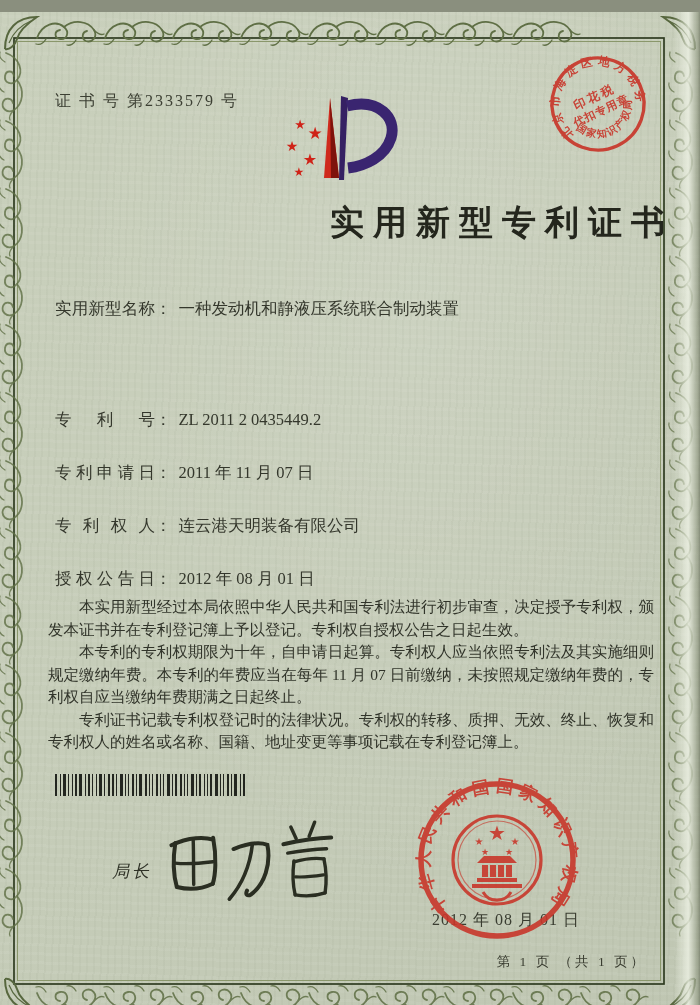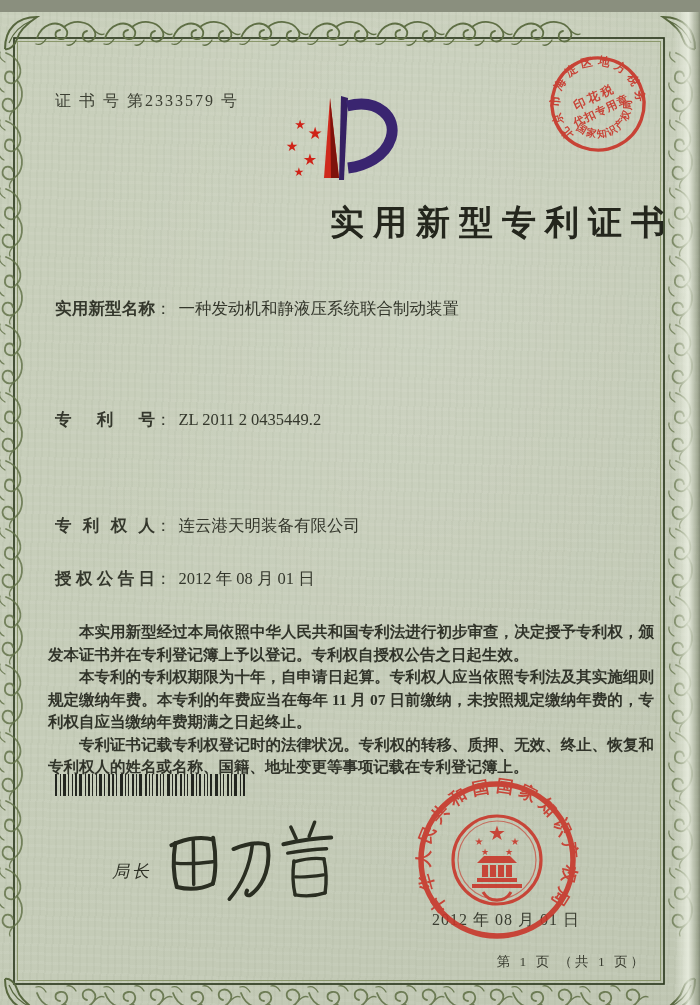--- a/index.html
+++ b/index.html
@@ -24,25 +24,25 @@
   .edge-bottom{
     position:absolute;left:0;bottom:0;width:100%;height:10px;pointer-events:none;
     background:linear-gradient(180deg, rgba(255,255,255,0), rgba(100,108,88,.35));
   }
   svg{display:block}
   .abs{position:absolute;}
   .cert-no{left:55px;top:79px;font-size:16px;letter-spacing:2px;color:#3c3f33;}
   .title{left:0;top:188px;width:674px;text-align:right;font-size:34px;font-weight:600;
          letter-spacing:9px;color:#24261d;}
   .field{left:55px;font-size:16.5px;color:#34372c;white-space:nowrap;}
-  .field .fl{display:inline-block;width:100px;text-align:justify;text-align-last:justify;font-weight:bold;}
+  .field .fl{display:inline-block;width:100px;text-align:justify;text-align-last:justify;}
   .field .colon{margin-right:7px;}
   .f0{top:286px}.f1{top:344px}.f2{top:397px}.f3{top:450px}.f4{top:503px}.f5{top:556px}
-  .paras{left:48px;top:609px;width:606px;font-size:15.5px;line-height:22.5px;
-         text-align:justify;color:#31342a;font-weight:bold;}
+  .paras{left:48px;top:584px;width:606px;font-size:15.5px;line-height:22.5px;
+         text-align:justify;color:#31342a;}
   .paras p{margin:0;text-indent:2em;}
   .sig-label{left:112px;top:848px;font-size:17px;letter-spacing:3px;color:#2e3126;font-style:italic;}
   .seal-date{left:432px;top:898px;font-size:16px;letter-spacing:1px;color:#3a3d31;}
   .footer{left:27px;top:941px;width:620px;text-align:right;font-size:13.5px;
           letter-spacing:3px;color:#3a3d31;}
 </style>
 </head>
 <body>
 
 <div id="page">
@@ -160,20 +160,23 @@
     </g>
   </svg>
 
   <div class="abs title">实用新型专利证书</div>
 
   <div class="abs field f0">
     <span class="fl">实用新型名称</span><span class="colon">：</span><span>一种发动机和静液压系统联合制动装置</span>
   </div>
   <div class="abs field f2">
     <span class="fl">专利号</span><span class="colon">：</span><span>ZL 2011 2 0435449.2</span>
+  </div>
+  <div class="abs field f3">
+    <span class="fl">专利申请日</span><span class="colon">：</span><span>2011 年 11 月 07 日</span>
   </div>
   <div class="abs field f4">
     <span class="fl">专利权人</span><span class="colon">：</span><span>连云港天明装备有限公司</span>
   </div>
   <div class="abs field f5">
     <span class="fl">授权公告日</span><span class="colon">：</span><span>2012 年 08 月 01 日</span>
   </div>
 
   <div class="abs paras">
     <p>本实用新型经过本局依照中华人民共和国专利法进行初步审查，决定授予专利权，颁发本证书并在专利登记簿上予以登记。专利权自授权公告之日起生效。</p>

